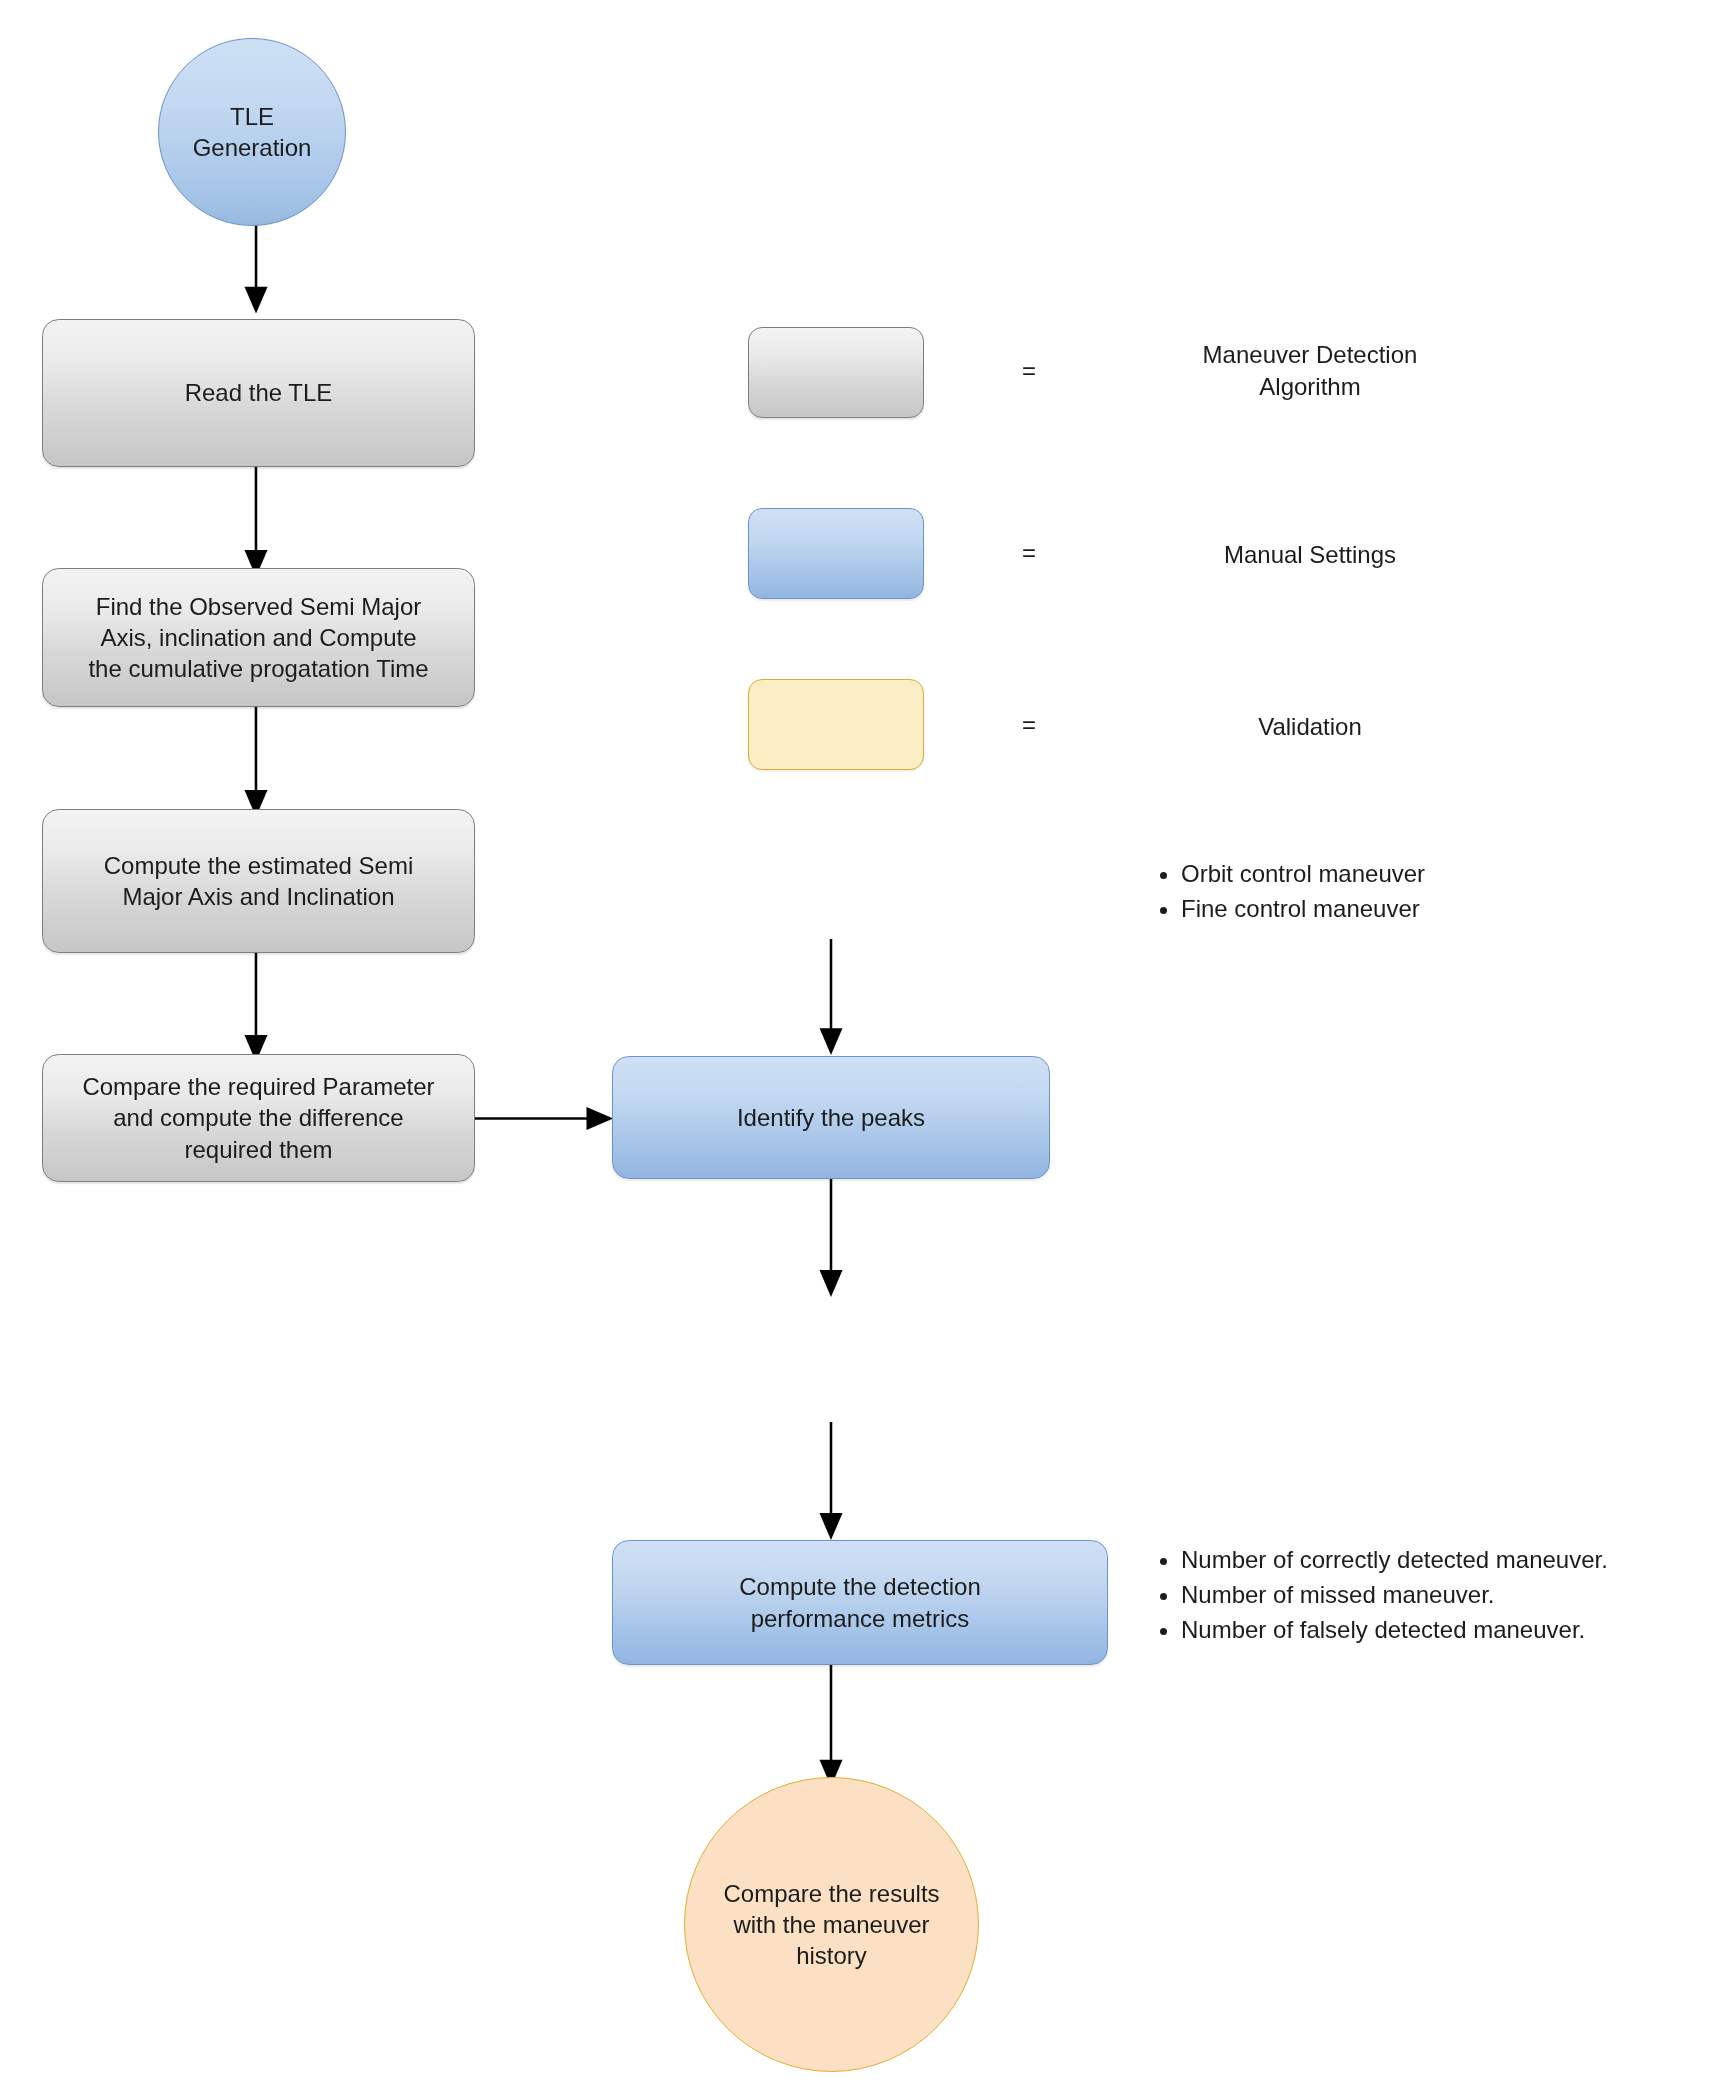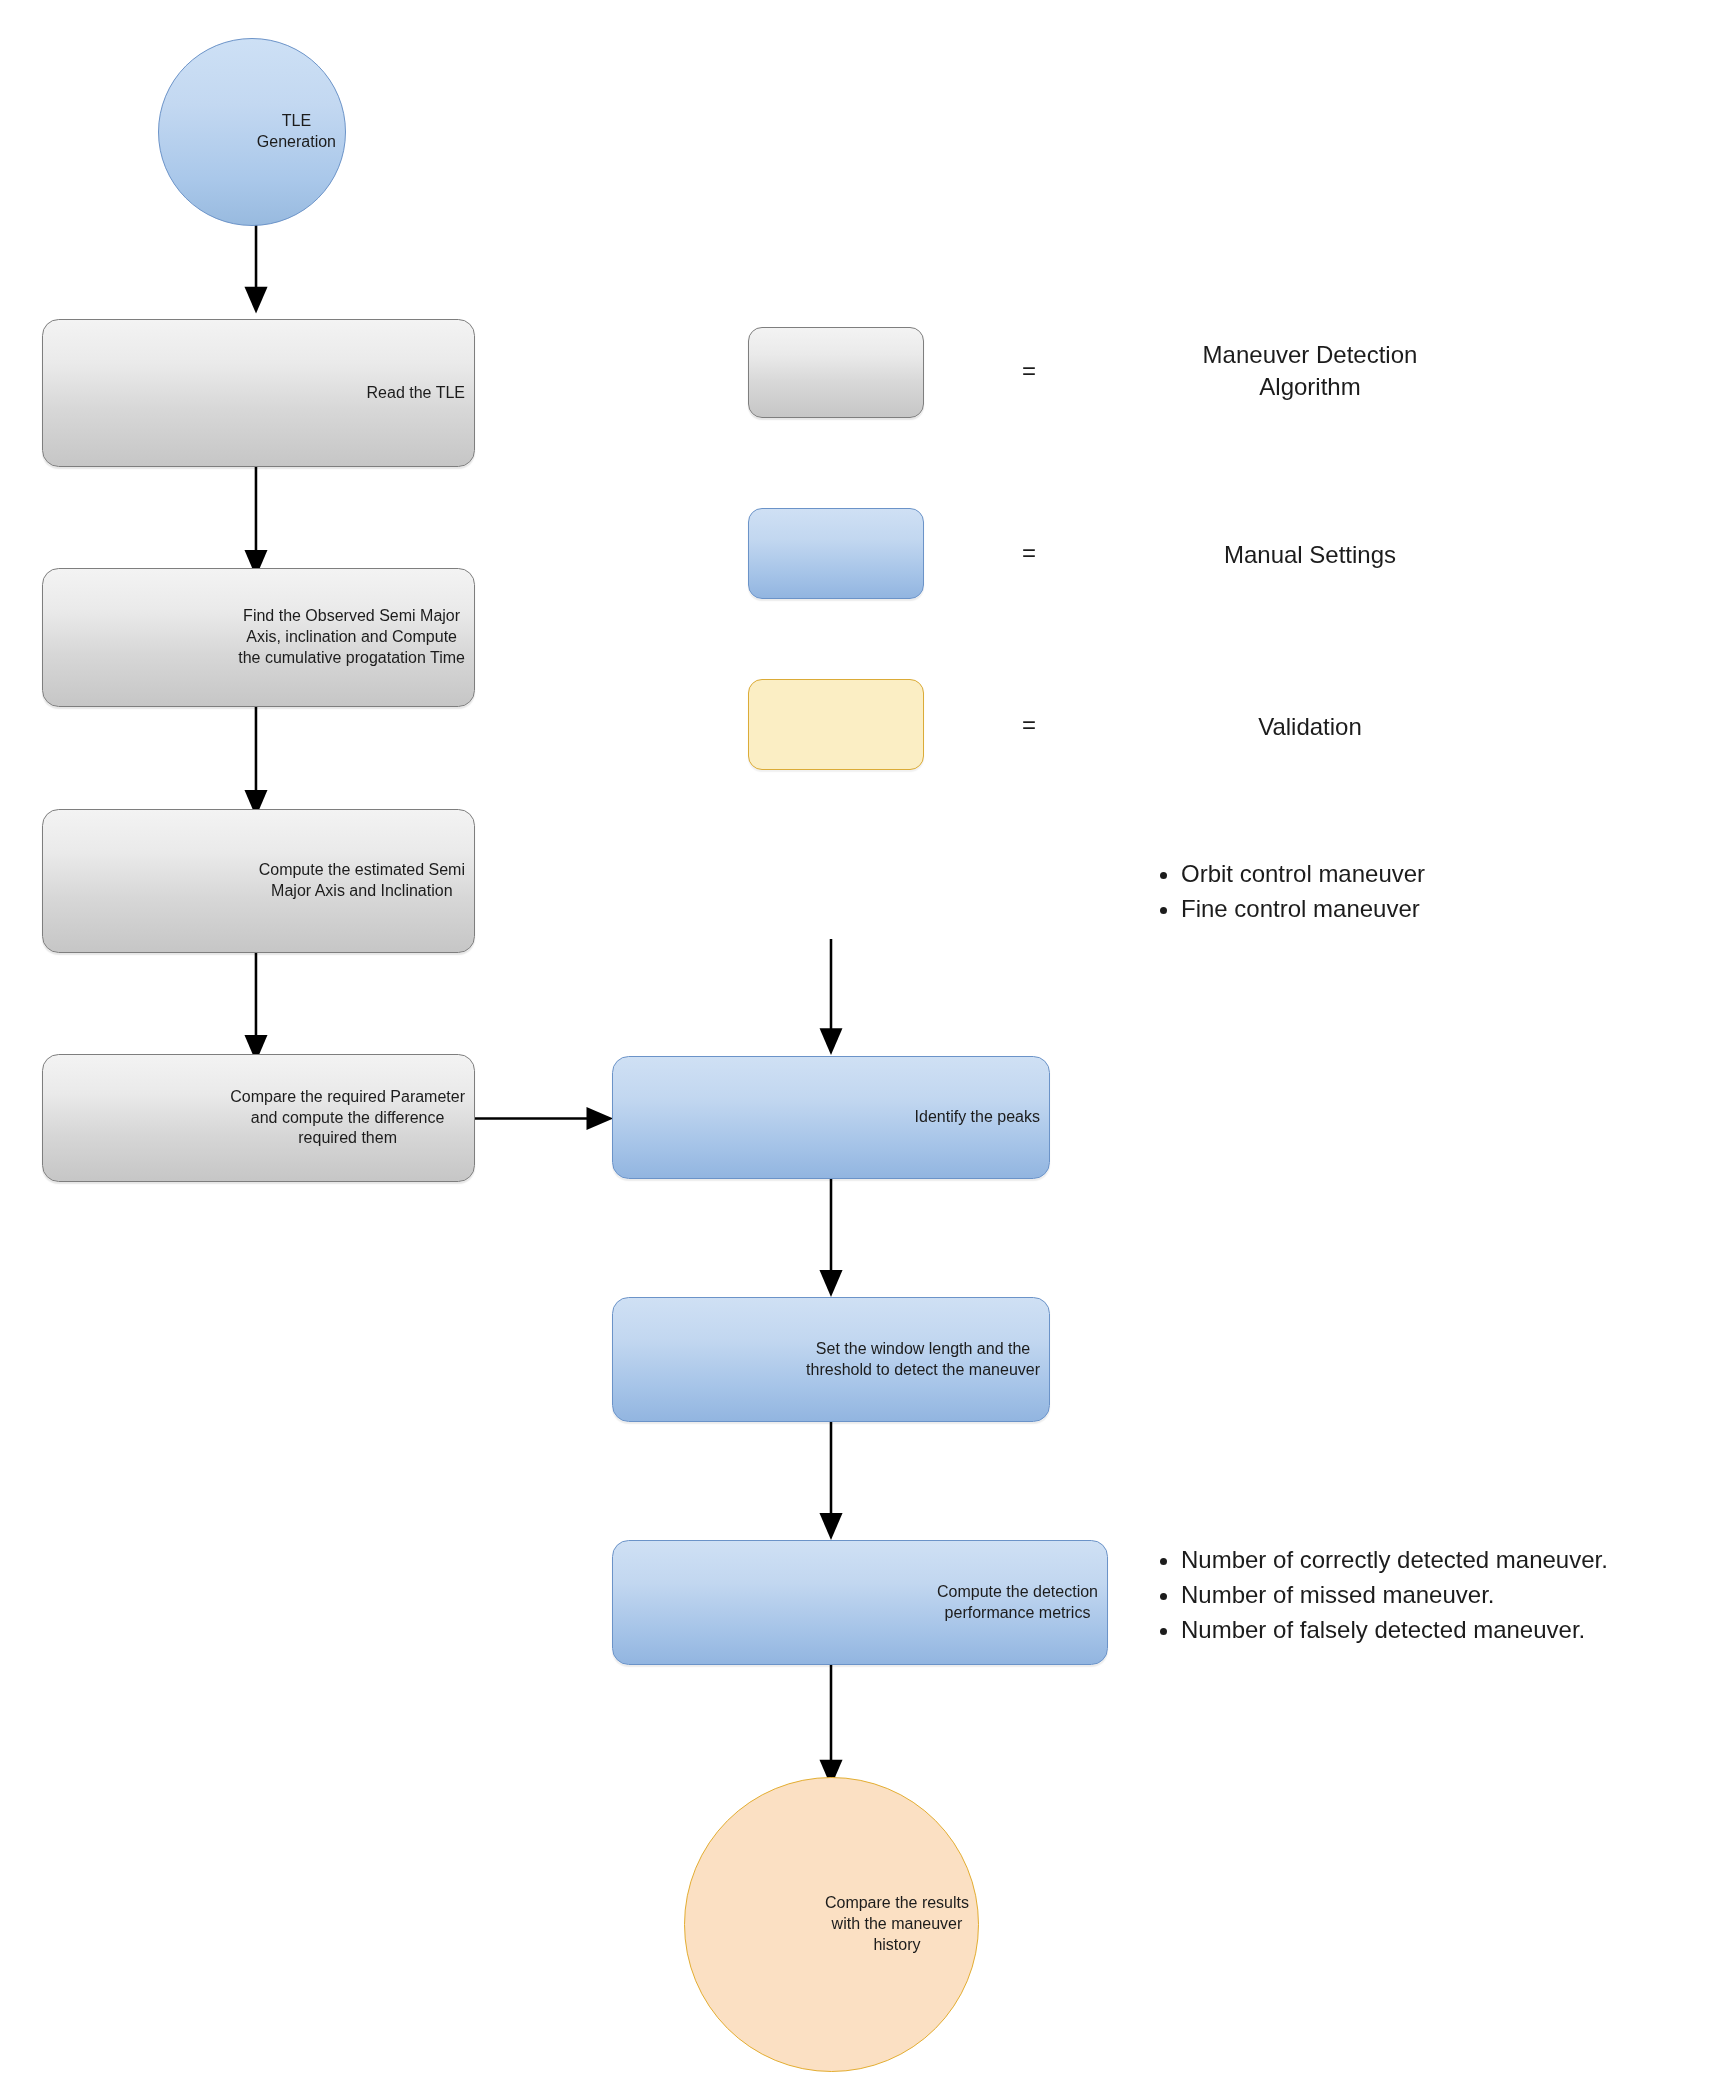--- a/index.html
+++ b/index.html
@@ -18,24 +18,24 @@
     background: #ffffff;
     overflow: hidden;
   }
 
   
   .node {
     position: absolute;
     box-sizing: border-box;
     display: flex;
     align-items: center;
-    justify-content: flex-end;
+    justify-content: center;
     text-align: center;
     line-height: 1.30;
-    font-size: 16px;
+    font-size: 24px;
     color: #1c1c1c;
     padding: 3.8px 9px;
   }
 
   .node-gray {
     border-radius: 16.6px;
     border: 1.9px solid #7e7e7e;
     background: linear-gradient(180deg, #f3f3f3 0%, #eaeaea 30%, #d7d7d7 62%, #c6c6c6 100%);
     box-shadow: 0 1.3px 1.3px rgba(0,0,0,0.10);
   }
@@ -196,26 +196,20 @@
     </span>
   </div>
 
 
   <div class="node node-blue" style="left:612px; top:1056px; width:438px; height:123px;">
     <span>
       <span>Identify the peaks</span>
     </span>
   </div>
 
-  <div class="node node-blue" style="left:612px; top:1297px; width:438px; height:125px;">
-    <span>
-      <span>Set the window length and the</span><br>
-      <span>threshold to detect the maneuver</span>
-    </span>
-  </div>
 
   <div class="node node-blue" style="left:612px; top:1540px; width:496px; height:125px;">
     <span>
       <span>Compute the detection</span><br>
       <span>performance metrics</span>
     </span>
   </div>
 
   <div class="node node-circle-orange" style="left:684px; top:1777px; width:295px; height:295px;">
     <span>

